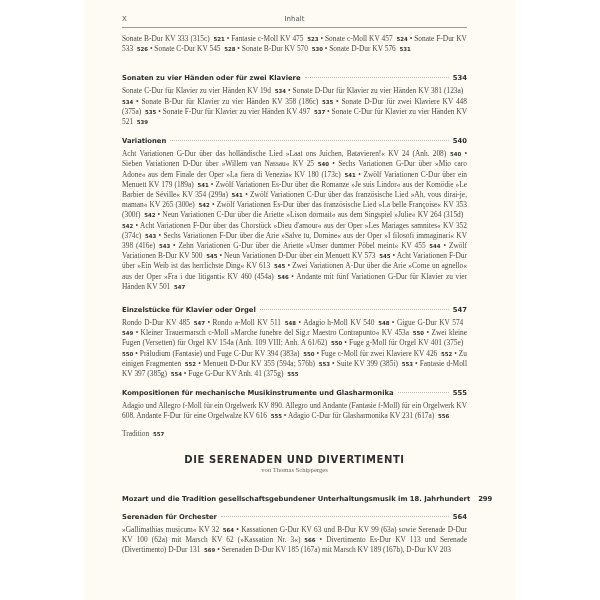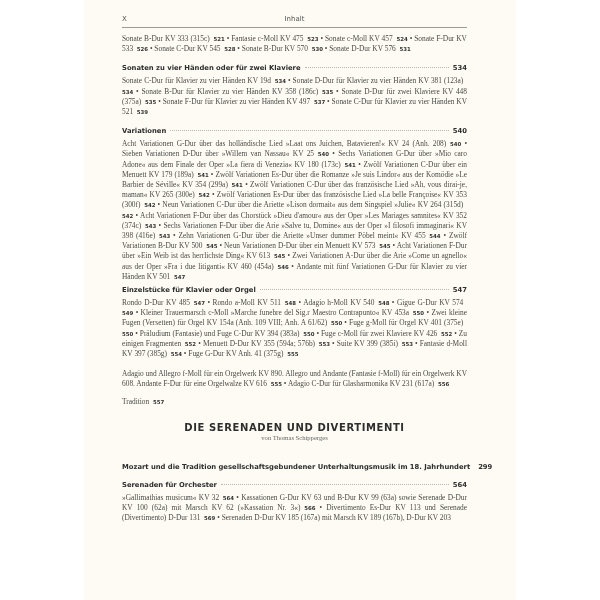--- a/index.html
+++ b/index.html
@@ -53,45 +53,50 @@
   <div class="content">
 
     <div class="running-head">
       <span class="pg">X</span>
       <span class="title">Inhalt</span>
     </div>
 
     <p class="entry-text block first"><span>Sonate B-Dur KV 333 (315c)</span> <span class="pn">521</span> • <span>Fantasie c-Moll KV 475</span> <span class="pn">523</span> • <span>Sonate c-Moll KV 457</span> <span class="pn">524</span> • <span>Sonate F-Dur KV 533</span> <span class="pn">526</span> • <span>Sonate C-Dur KV 545</span> <span class="pn">528</span> • <span>Sonate B-Dur KV 570</span> <span class="pn">530</span> • <span>Sonate D-Dur KV 576</span> <span class="pn">531</span></p>
 
     <div id="sections">
-        <div class="block" style="margin-top: 10px;">
+        <div class="block" style="margin-top: 20px;">
           <div class="heading">
             <span class="htxt">Sonaten zu vier Händen oder für zwei Klaviere</span>
             <span class="dots"></span>
             <span class="hpage">534</span>
           </div>
           <p class="entry-text"><span>Sonate C-Dur für Klavier zu vier Händen KV 19d</span> <span class="pn">534</span> • <span>Sonate D-Dur für Klavier zu vier Händen KV 381 (123a)</span> <span class="pn">534</span> • <span>Sonate B-Dur für Klavier zu vier Händen KV 358 (186c)</span> <span class="pn">535</span> • <span>Sonate D-Dur für zwei Klaviere KV 448 (375a)</span> <span class="pn">535</span> • <span>Sonate F-Dur für Klavier zu vier Händen KV 497</span> <span class="pn">537</span> • <span>Sonate C-Dur für Klavier zu vier Händen KV 521</span> <span class="pn">539</span></p>
         </div>
         <div class="block" style="margin-top: 10px;">
           <div class="heading">
             <span class="htxt">Variationen</span>
             <span class="dots"></span>
             <span class="hpage">540</span>
           </div>
           <p class="entry-text"><span>Acht Variationen G-Dur über das holländische Lied »Laat ons Juichen, Batavieren!« KV 24 (Anh. 208)</span> <span class="pn">540</span> • <span>Sieben Variationen D-Dur über »Willem van Nassau« KV 25</span> <span class="pn">540</span> • <span>Sechs Variationen G-Dur über »Mio caro Adone« aus dem Finale der Oper »La fiera di Venezia« KV 180 (173c)</span> <span class="pn">541</span> • <span>Zwölf Variationen C-Dur über ein Menuett KV 179 (189a)</span> <span class="pn">541</span> • <span>Zwölf Variationen Es-Dur über die Romanze »Je suis Lindor« aus der Komödie »Le Barbier de Séville« KV 354 (299a)</span> <span class="pn">541</span> • <span>Zwölf Variationen C-Dur über das französische Lied »Ah, vous dirai-je, maman« KV 265 (300e)</span> <span class="pn">542</span> • <span>Zwölf Variationen Es-Dur über das französische Lied »La belle Françoise« KV 353 (300f)</span> <span class="pn">542</span> • <span>Neun Variationen C-Dur über die Ariette »Lison dormait« aus dem Singspiel »Julie« KV 264 (315d)</span> <span class="pn">542</span> • <span>Acht Variationen F-Dur über das Chorstück »Dieu d'amour« aus der Oper »Les Mariages samnites« KV 352 (374c)</span> <span class="pn">543</span> • <span>Sechs Variationen F-Dur über die Arie »Salve tu, Domine« aus der Oper »I filosofi immaginari« KV 398 (416e)</span> <span class="pn">543</span> • <span>Zehn Variationen G-Dur über die Ariette »Unser dummer Pöbel meint« KV 455</span> <span class="pn">544</span> • <span>Zwölf Variationen B-Dur KV 500</span> <span class="pn">545</span> • <span>Neun Variationen D-Dur über ein Menuett KV 573</span> <span class="pn">545</span> • <span>Acht Variationen F-Dur über »Ein Weib ist das herrlichste Ding« KV 613</span> <span class="pn">545</span> • <span>Zwei Variationen A-Dur über die Arie »Come un agnello« aus der Oper »Fra i due litiganti« KV 460 (454a)</span> <span class="pn">546</span> • <span>Andante mit fünf Variationen G-Dur für Klavier zu vier Händen KV 501</span> <span class="pn">547</span></p>
         </div>
-        <div class="block" style="margin-top: 4px;">
+        <div class="block" style="margin-top: 14px;">
           <div class="heading">
             <span class="htxt">Einzelstücke für Klavier oder Orgel</span>
             <span class="dots"></span>
             <span class="hpage">547</span>
           </div>
           <p class="entry-text"><span>Rondo D-Dur KV 485</span> <span class="pn">547</span> • <span>Rondo a-Moll KV 511</span> <span class="pn">548</span> • <span>Adagio h-Moll KV 540</span> <span class="pn">548</span> • <span>Gigue G-Dur KV 574</span> <span class="pn">549</span> • <span>Kleiner Trauermarsch c-Moll »Marche funebre del Sig.r Maestro Contrapunto« KV 453a</span> <span class="pn">550</span> • <span>Zwei kleine Fugen (Versetten) für Orgel KV 154a (Anh. 109 VIII; Anh. A 61/62)</span> <span class="pn">550</span> • <span>Fuge g-Moll für Orgel KV 401 (375e)</span> <span class="pn">550</span> • <span>Präludium (Fantasie) und Fuge C-Dur KV 394 (383a)</span> <span class="pn">550</span> • <span>Fuge c-Moll für zwei Klaviere KV 426</span> <span class="pn">552</span> • <span>Zu einigen Fragmenten</span> <span class="pn">552</span> • <span>Menuett D-Dur KV 355 (594a; 576b)</span> <span class="pn">553</span> • <span>Suite KV 399 (385i)</span> <span class="pn">553</span> • <span>Fantasie d-Moll KV 397 (385g)</span> <span class="pn">554</span> • <span>Fuge G-Dur KV Anh. 41 (375g)</span> <span class="pn">555</span></p>
         </div>
         <div class="block" style="margin-top: 10px;">
+          <div class="heading">
+            <span class="htxt">Kompositionen für mechanische Musikinstrumente und Glasharmonika</span>
+            <span class="dots"></span>
+            <span class="hpage">555</span>
+          </div>
           <p class="entry-text"><span>Adagio und Allegro f-Moll für ein Orgelwerk KV 890. Allegro und Andante (Fantasie f-Moll) für ein Orgelwerk KV 608. Andante F-Dur für eine Orgelwalze KV 616</span> <span class="pn">555</span> • <span>Adagio C-Dur für Glasharmonika KV 231 (617a)</span> <span class="pn">556</span></p>
         </div>
       </div>
 
     <div class="block simple" style="margin-top:7px;">
       <span>Tradition</span>&nbsp;
       <span class="pn">557</span>
     </div>
 
     <div class="sec-title">DIE SERENADEN UND DIVERTIMENTI</div>

